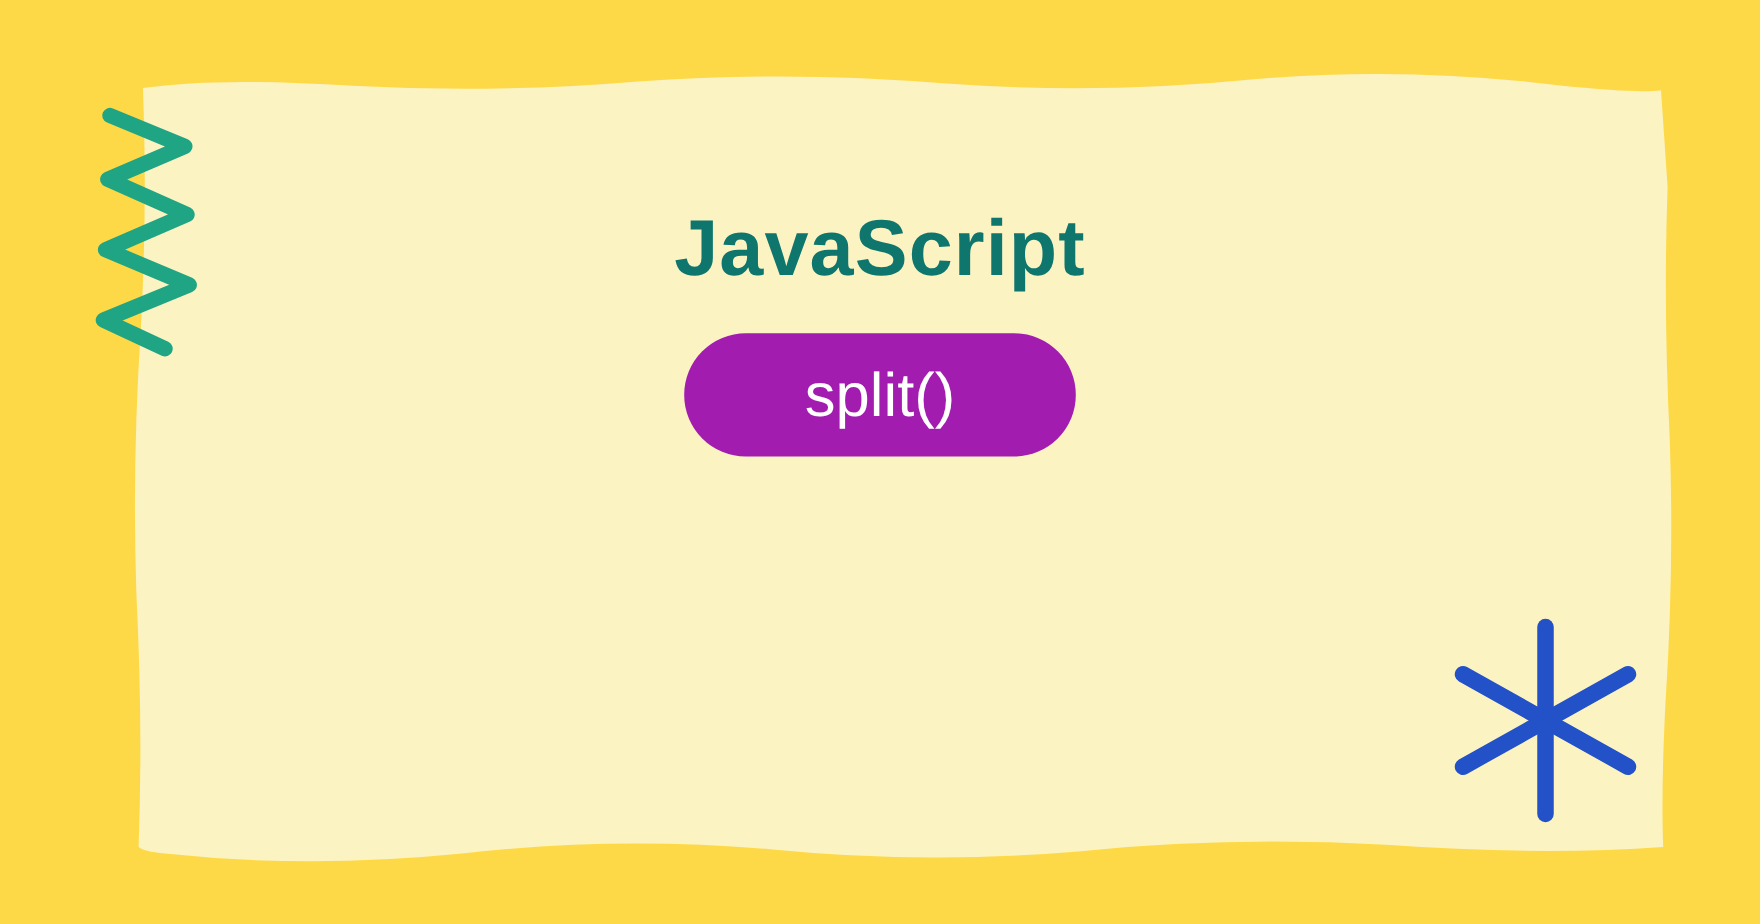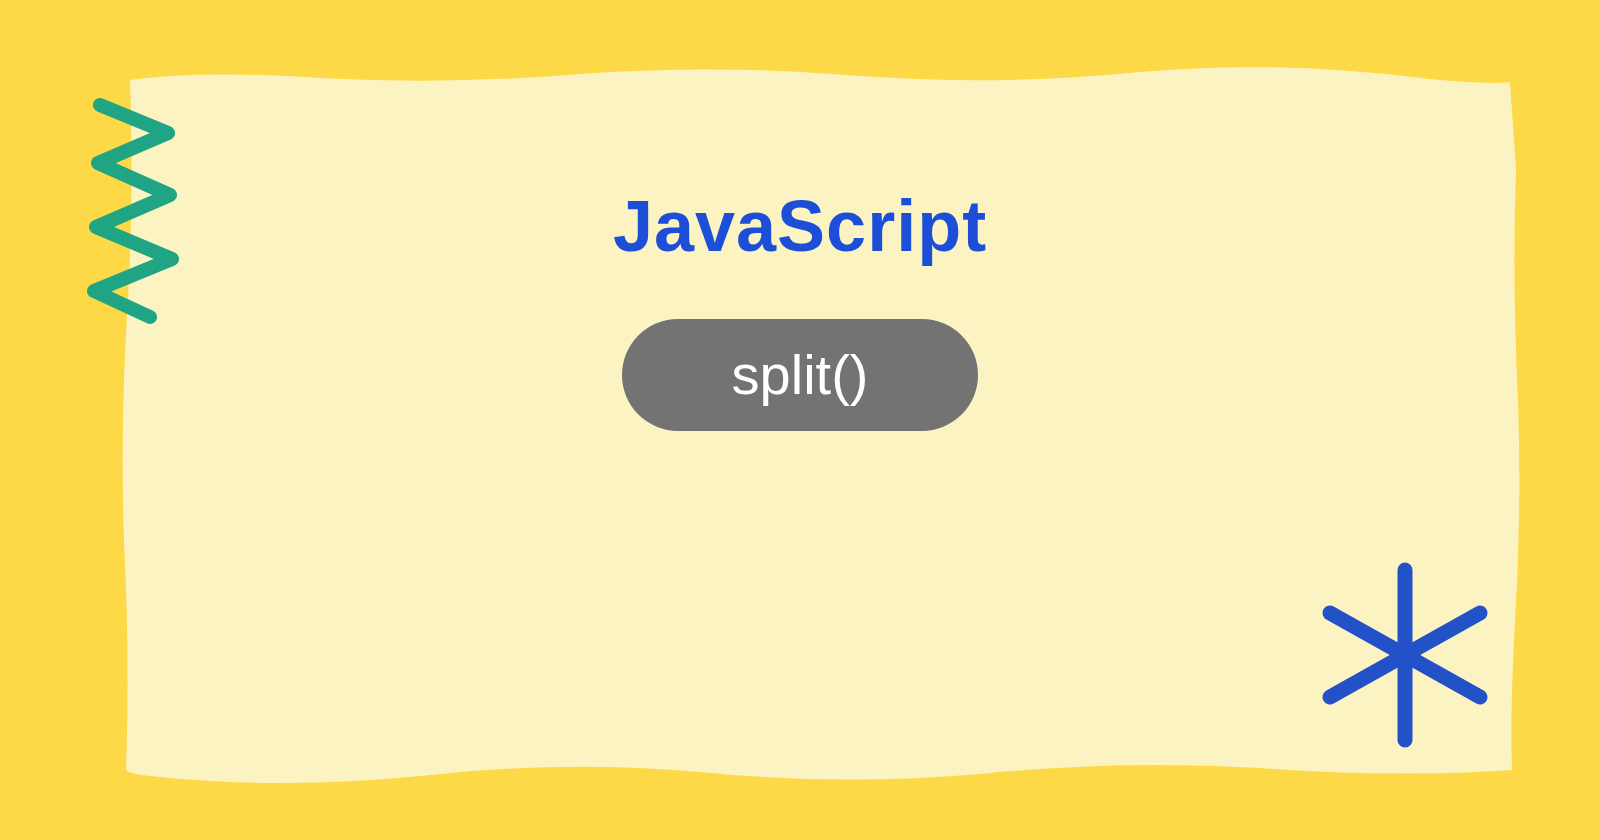--- a/index.html
+++ b/index.html
@@ -22,26 +22,26 @@
       width: 100%; height: 100%;
       display: flex;
       flex-direction: column;
       align-items: center;
       justify-content: flex-start;
       padding-top: 185px;
     }
     .title {
       font-size: 72px;
       font-weight: bold;
-      color: #1d4ed8;
+      color: #0f766e;
       letter-spacing: 1px;
-      margin-bottom: 52px;
+      margin-bottom: 36px;
     }
     .pill {
-      background: #737373;
+      background: #a21caf;
       color: #FFFFFF;
       font-size: 56px;
       padding: 28px 110px;
       border-radius: 80px;
       line-height: 1;
       font-family: "Comic Sans MS", "Comic Sans", cursive, sans-serif;
     }
     .zigzag {
       position: absolute;
       top: 95px;

